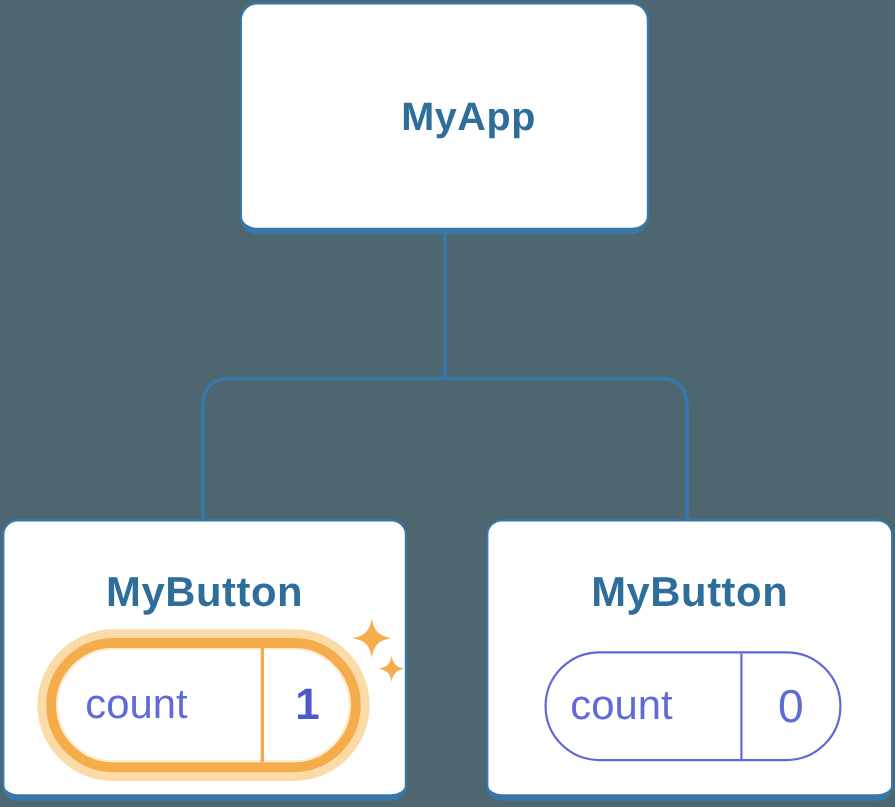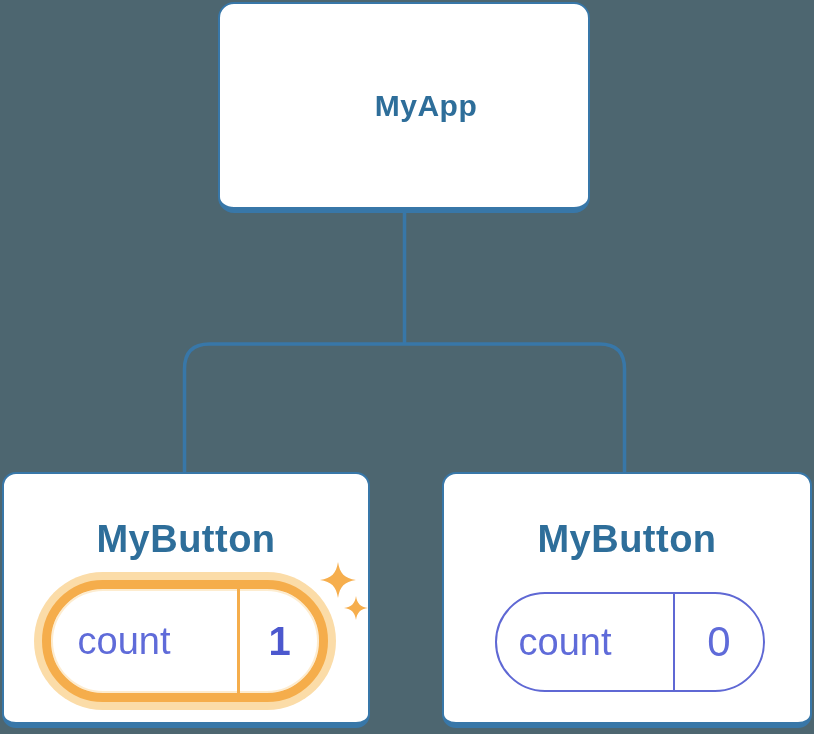--- a/index.html
+++ b/index.html
@@ -42,21 +42,21 @@
     border: 2.5px solid var(--line-blue);
     border-bottom-width: 6px;
   }
   .app-card {
     left: 218px; top: 2px;
     width: 372px; height: 211px;
     border-radius: 16px;
     display: flex; align-items: center; justify-content: center;
   }
   .node-title {
-    font-size: 30px;
+    font-size: 36px;
     font-weight: bold;
     color: var(--node-text-blue);
     letter-spacing: 0.5px;
     margin-left: 44px;
   }
   .btn-card {
     top: 472px; height: 256px;
     border-radius: 14px;
   }
   .btn-card-left  { left: 2px;   width: 368px; }

